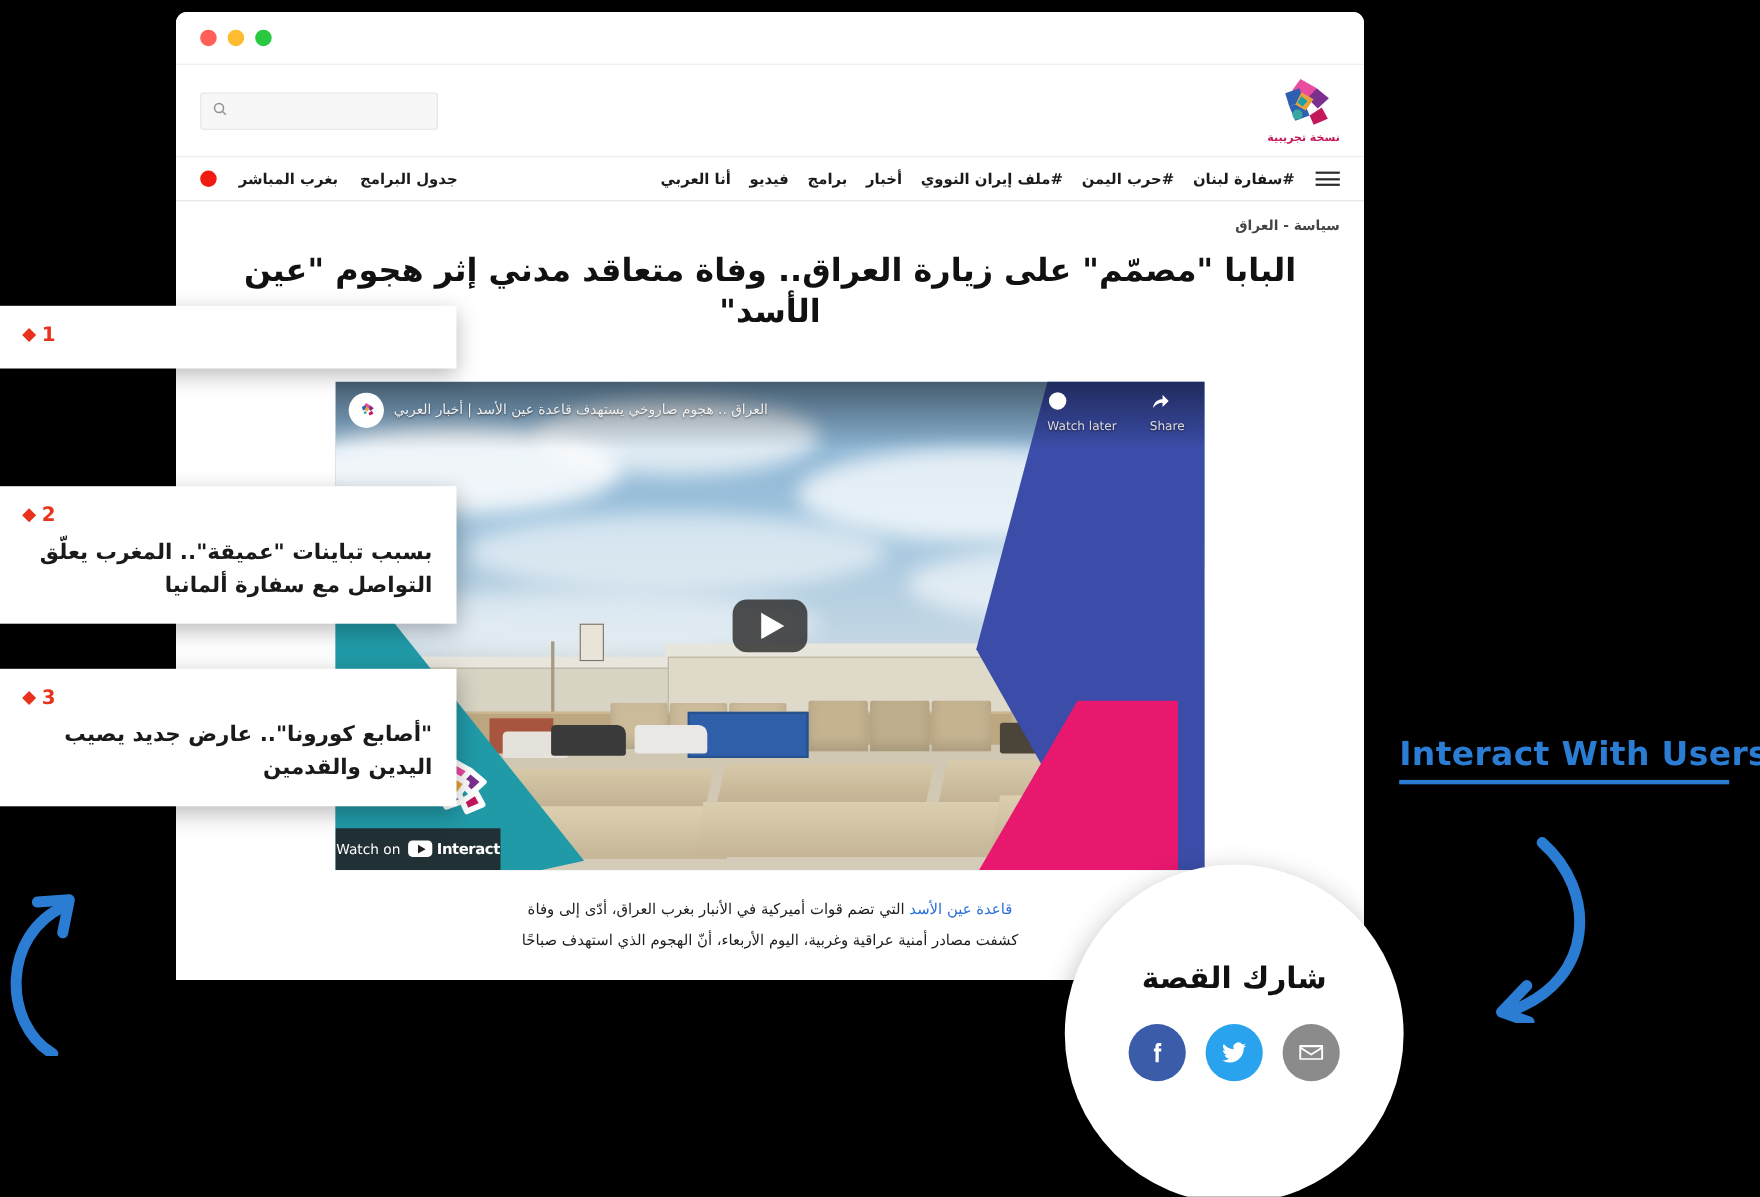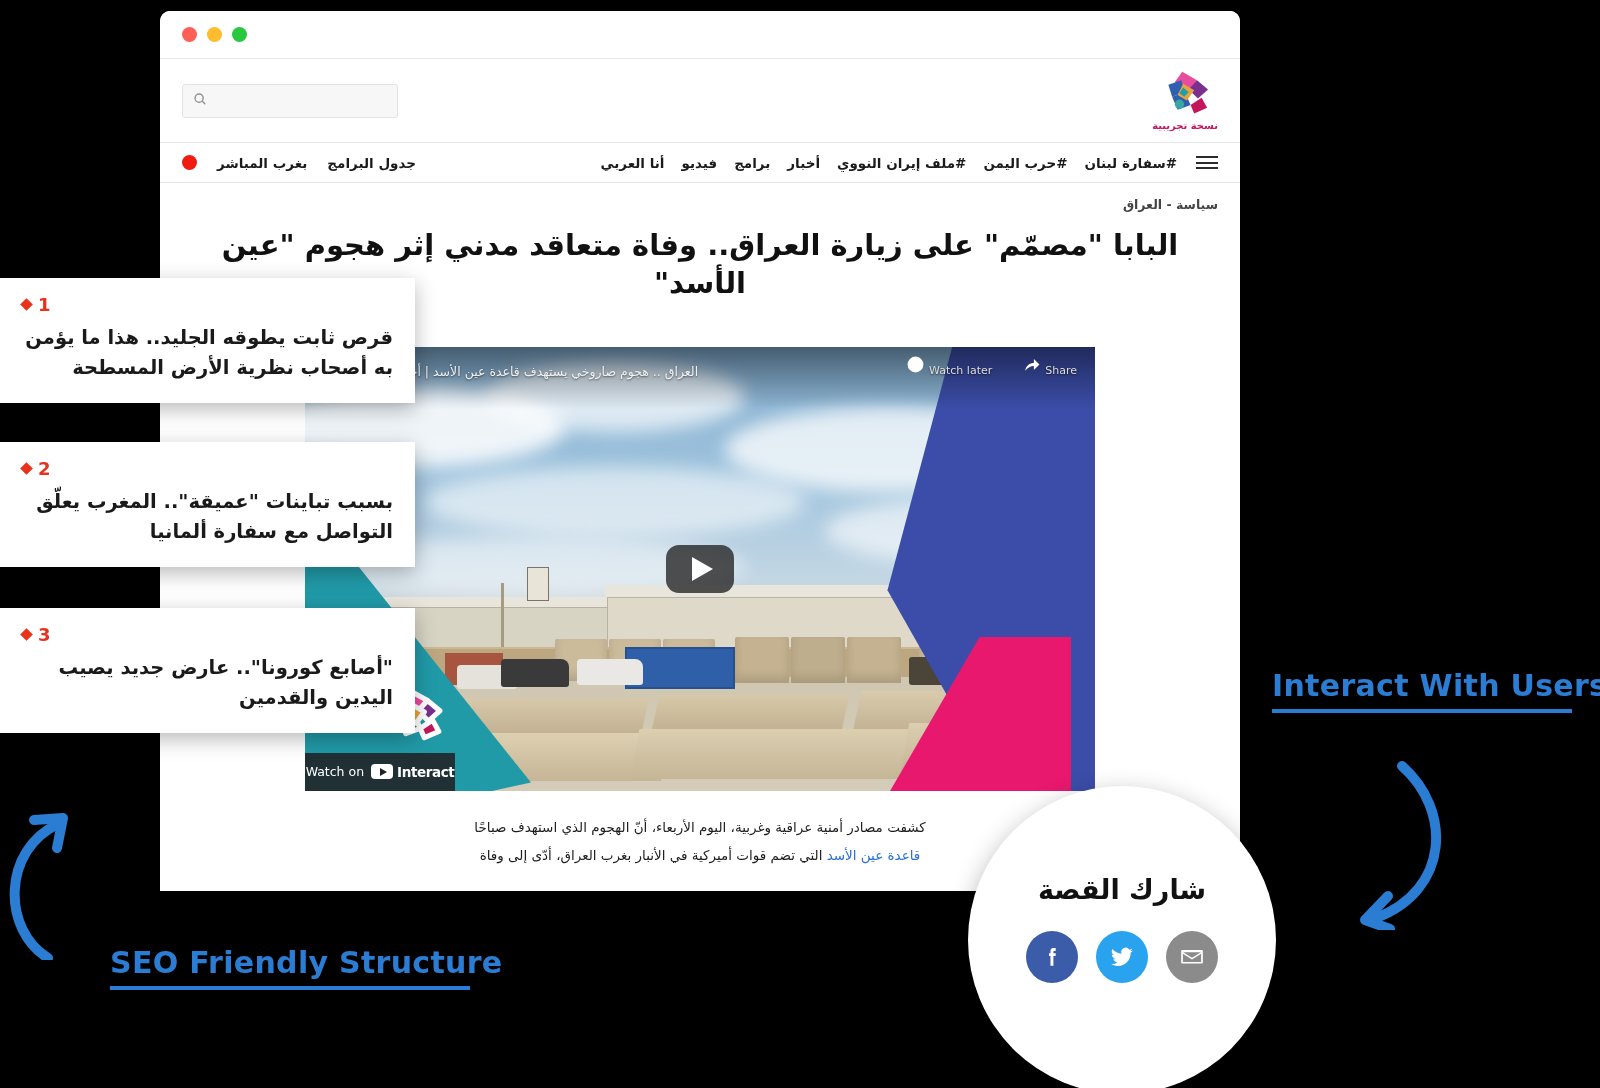--- a/index.html
+++ b/index.html
@@ -96,21 +96,21 @@
 
   .vid-topbar { position:absolute; left:0; right:0; top:0; height: 62px;
     background: linear-gradient(rgba(0,0,0,.45), rgba(0,0,0,0)); display:flex;
     align-items:flex-start; padding: 10px 12px; }
   .vid-chan { width: 32px; height: 32px; border-radius:50%; background:#fff;
     display:flex; align-items:center; justify-content:center; flex:0 0 auto;}
   .vid-chan svg { width: 21px; height: 19px; }
   .vid-title { color:#f1f1f1; font-size: 12.5px; margin: 7px 0 0 9px; direction: rtl;
                text-shadow: 0 1px 2px rgba(0,0,0,.5); white-space: nowrap; }
   .vid-actions { position:absolute; right: 18px; top: 8px; display:flex; gap: 30px; }
-  .vid-act { display:flex; align-items:flex-end; gap: 4px; cursor:pointer; }
+  .vid-act { display:flex; flex-direction:column; align-items:flex-start; gap: 4px; cursor:pointer; }
   .vid-act svg { width: 19px; height: 19px; fill:#fff; }
   .vid-act span { color:#ddd; font-size: 11px; text-shadow: 0 1px 2px rgba(0,0,0,.6); }
 
   .play-btn { position:absolute; left:50%; top:50%; transform: translate(-50%,-50%);
     width: 68px; height: 48px; border-radius: 13px; background: rgba(43,43,43,.82);
     display:flex; align-items:center; justify-content:center; cursor:pointer; }
   .play-btn div { width:0; height:0; border-left: 21px solid #fff;
     border-top: 12.5px solid transparent; border-bottom: 12.5px solid transparent; margin-left:4px;}
 
   .watch-on { position:absolute; left: 0; bottom: 0; width: 150px; height: 38px;
@@ -348,32 +348,31 @@
           <span class="yt-logo">
             <span class="yt-mark">
                 <div></div>
               </span>
             <span class="yt-word">Interact</span>
           </span>
         </div>
       </div>
 
       <div class="body-copy">
+        <p><a href="#">قاعدة عين الأسد</a><span> التي تضم قوات أميركية في الأنبار بغرب العراق، أدّى إلى وفاة</span></p>
         <p>كشفت مصادر أمنية عراقية وغربية، اليوم الأربعاء، أنّ الهجوم الذي استهدف صباحًا</p>
-        <p><a href="#">قاعدة عين الأسد</a><span> التي تضم قوات أميركية في الأنبار بغرب العراق، أدّى إلى وفاة</span></p>
       </div>
     </div>
   </div>
 
   <div class="card" style="left:0px; top:278px;">
     <div class="card-num">
       <span>1</span>
       <span class="diamond"></span>
     </div>
-    <div class="card-title">قرص ثابت يطوقه الجليد.. هذا ما يؤمن به أصحاب نظرية الأرض المسطحة</div>
   </div>
 
   <div class="card" style="left:0px; top:442px;">
     <div class="card-num">
       <span>2</span>
       <span class="diamond"></span>
     </div>
     <div class="card-title">بسبب تباينات "عميقة".. المغرب يعلّق التواصل مع سفارة ألمانيا</div>
   </div>
 
@@ -399,24 +398,20 @@
         </svg>
       </span>
       <span class="sicon mail">
         <svg viewBox="0 0 24 24" width="26" height="26">
           <path d="M3 5.5h18c.6 0 1 .4 1 1V17c0 .6-.4 1-1 1H3c-.6 0-1-.4-1-1V6.5c0-.6.4-1 1-1zm9 7.2l8.2-5.2H3.8l8.2 5.2zM3.6 16.6h16.8V9.1L12 14.4 3.6 9.1v7.5z"></path>
         </svg>
       </span>
     </div>
   </div>
 
-  <div class="anno" id="anno-seo">
-    <div class="txt">SEO Friendly Structure</div>
-    <div class="rule"></div>
-  </div>
 
   <div class="anno" id="anno-interact">
     <div class="txt">Interact With Users</div>
     <div class="rule"></div>
   </div>
 
   <svg class="arrow" style="left:0px; top:780px;" width="140" height="180">
     <path d="M48 178 C 2 150, 2 70, 58 44" stroke="#2b7cd3" stroke-width="10" fill="none" stroke-linecap="round"></path>
     <path d="M34 40 L63 38 L57 68" stroke="#2b7cd3" stroke-width="10" fill="none" stroke-linecap="round" stroke-linejoin="round"></path>
   </svg>

